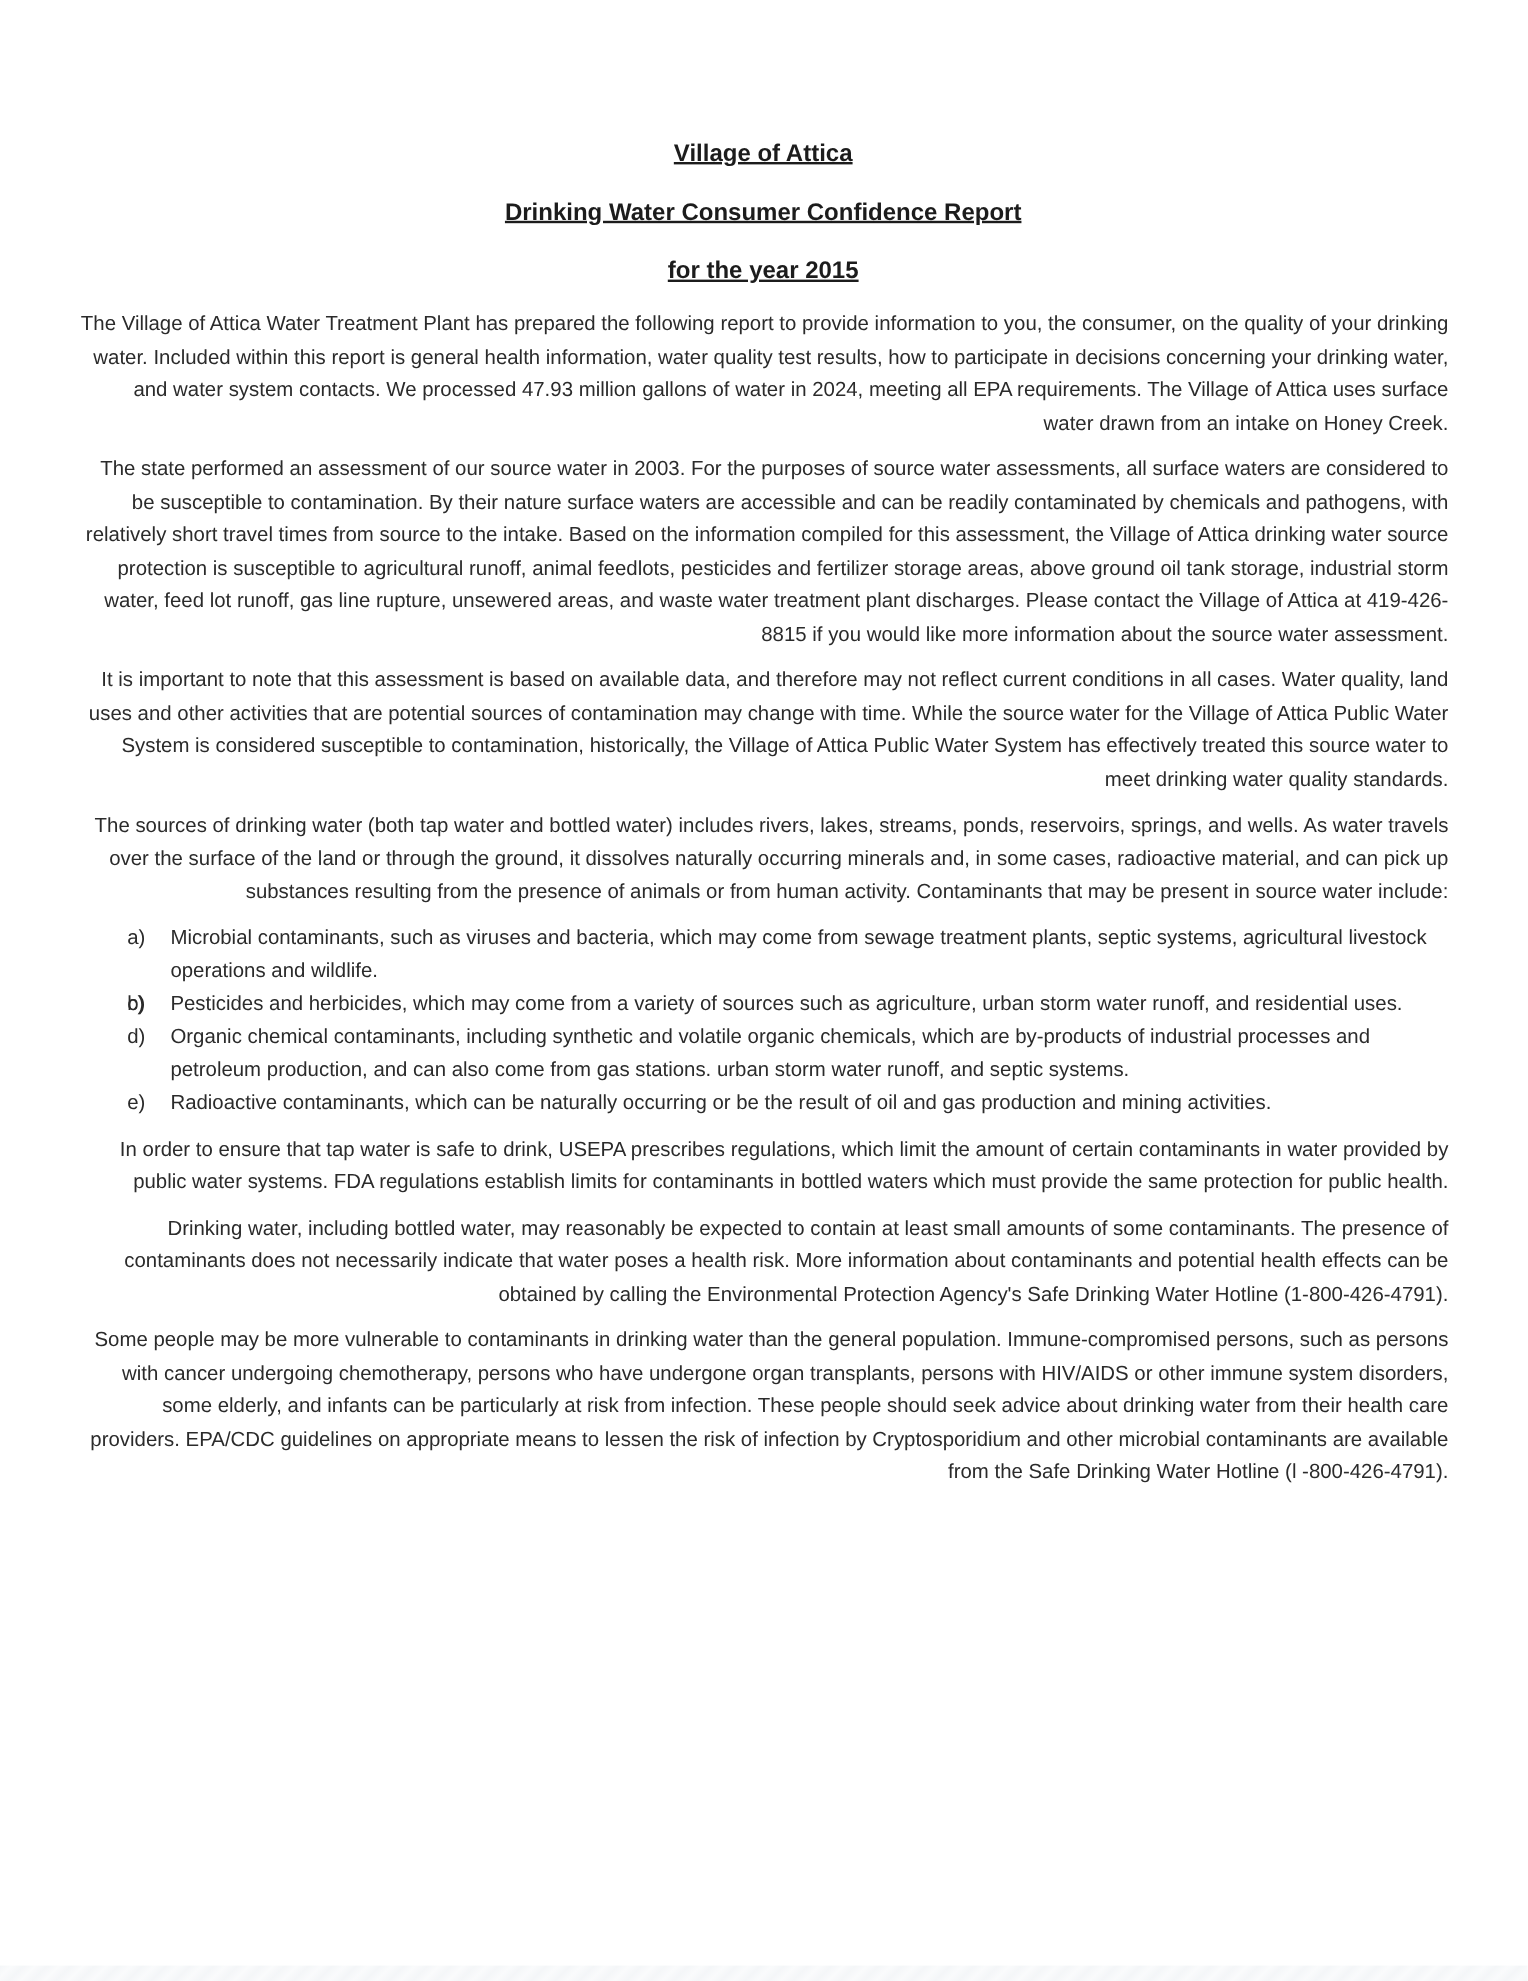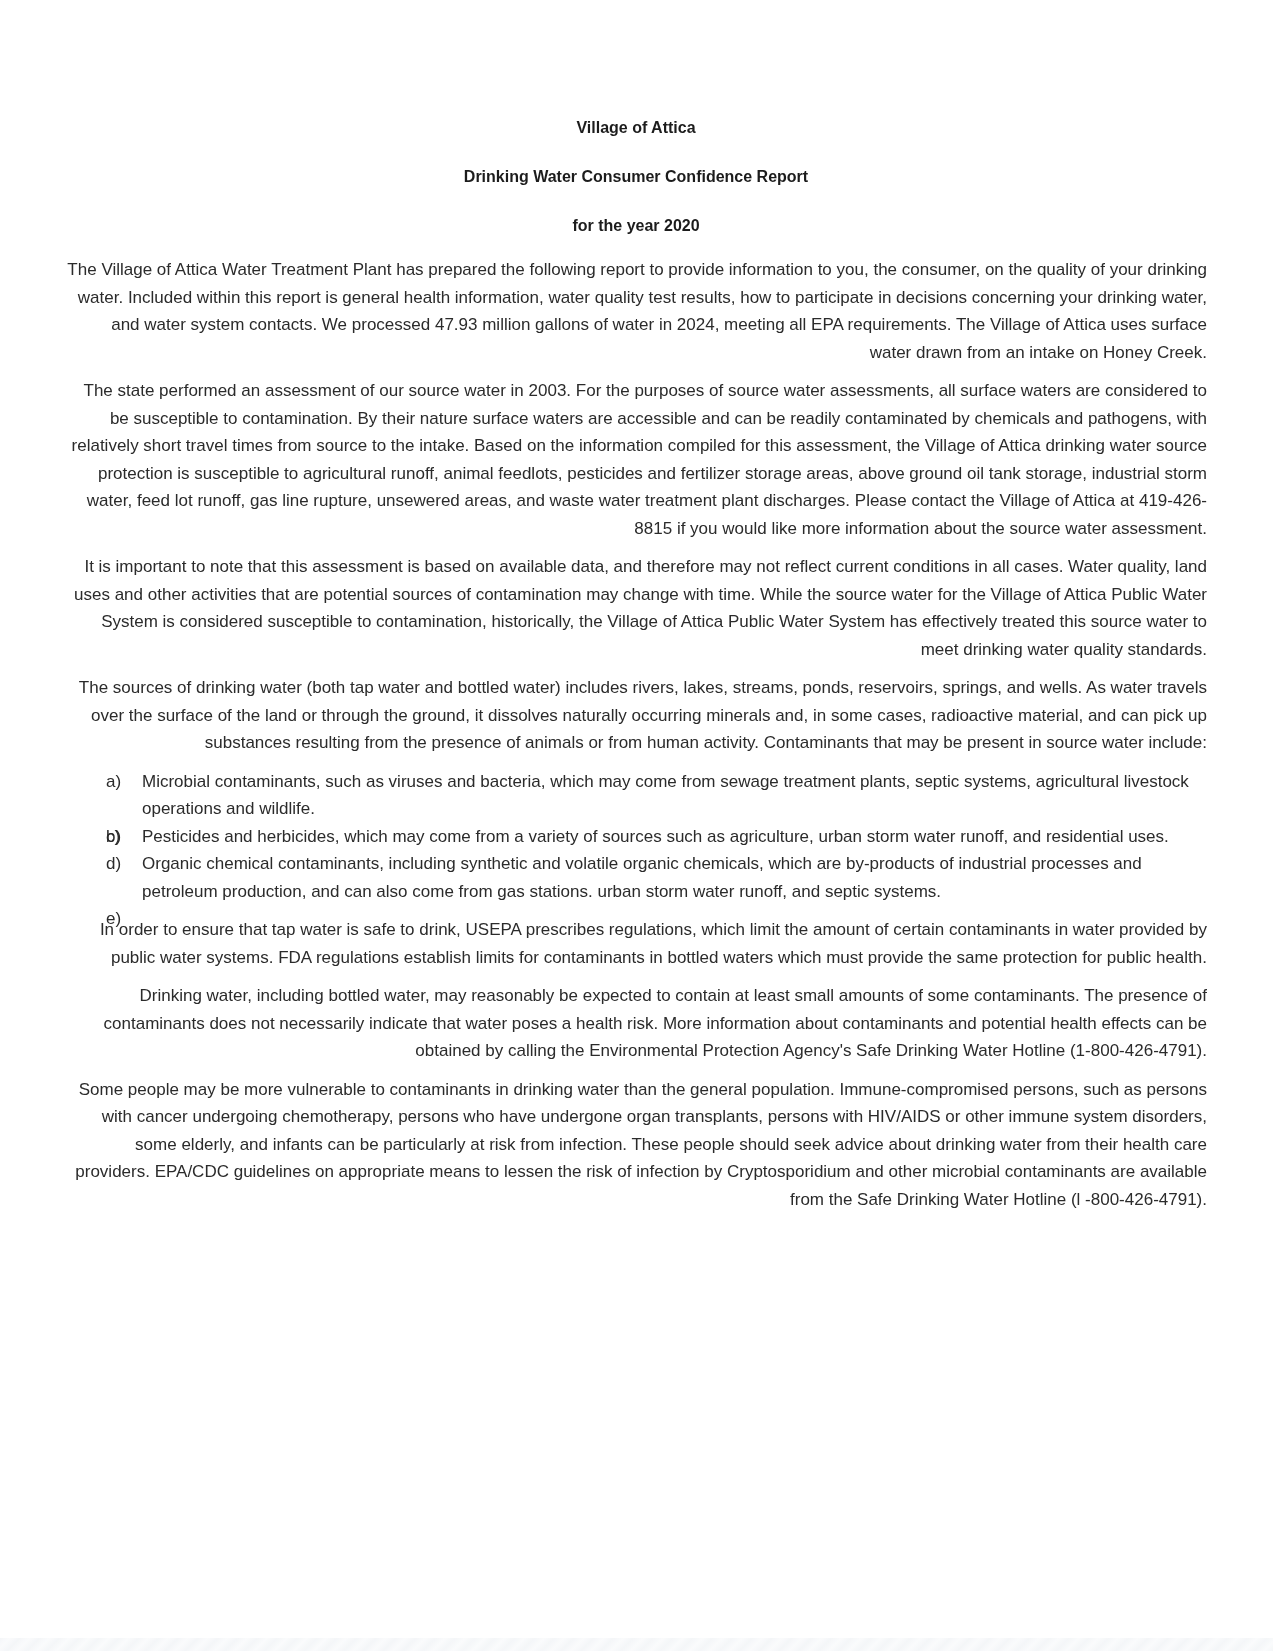--- a/index.html
+++ b/index.html
@@ -12,26 +12,27 @@
     font-family: "Liberation Sans", sans-serif;
     color: #2b2b2b;
   }
   .doc {
     position: absolute;
     top: 0; left: 0;
     width: 1273px;
     padding: 114px 66px 0 65px;
   }
   .doc-heading {
-    font-size: 16px;
+    font-size: 20px;
     font-weight: 700;
     line-height: 28px;
     text-align: center;
     color: #1c1c1c;
     margin-bottom: 21px;
+    text-decoration: underline;
   }
   .doc-heading.year { margin-bottom: 16px; }
   .body-para {
     font-size: 17px;
     line-height: 27.5px;
     margin-top: 11px;
     margin-bottom: 0;
     text-align: right;
     color: #2b2b2b;
   }
@@ -64,21 +65,21 @@
 </style>
 </head>
 <body>
 
 <div class="doc">
 
   <div class="doc-heading">Village of Attica</div>
 
   <div class="doc-heading">Drinking Water Consumer Confidence Report</div>
 
-  <div class="doc-heading year">for the year 2020</div>
+  <div class="doc-heading year">for the year 2015</div>
 
   <p class="body-para">The Village of Attica Water Treatment Plant has prepared the following report to provide information to you, the consumer, on the quality of your drinking water. Included within this report is general health information, water quality test results, how to participate in decisions concerning your drinking water, and water system contacts. We processed 47.93 million gallons of water in 2024, meeting all EPA requirements. The Village of Attica uses surface water drawn from an intake on Honey Creek.</p>
 
   <p class="body-para">The state performed an assessment of our source water in 2003. For the purposes of source water assessments, all surface waters are considered to be susceptible to contamination. By their nature surface waters are accessible and can be readily contaminated by chemicals and pathogens, with relatively short travel times from source to the intake. Based on the information compiled for this assessment, the Village of Attica drinking water source protection is susceptible to agricultural runoff, animal feedlots, pesticides and fertilizer storage areas, above ground oil tank storage, industrial storm water, feed lot runoff, gas line rupture, unsewered areas, and waste water treatment plant discharges. Please contact the Village of Attica at 419-426-8815 if you would like more information about the source water assessment.</p>
 
   <p class="body-para">It is important to note that this assessment is based on available data, and therefore may not reflect current conditions in all cases. Water quality, land uses and other activities that are potential sources of contamination may change with time. While the source water for the Village of Attica Public Water System is considered susceptible to contamination, historically, the Village of Attica Public Water System has effectively treated this source water to meet drinking water quality standards.</p>
 
   <p class="body-para">The sources of drinking water (both tap water and bottled water) includes rivers, lakes, streams, ponds, reservoirs, springs, and wells. As water travels over the surface of the land or through the ground, it dissolves naturally occurring minerals and, in some cases, radioactive material, and can pick up substances resulting from the presence of animals or from human activity. Contaminants that may be present in source water include:</p>
 
   <div class="contaminant-list">
@@ -97,20 +98,21 @@
       <span class="li-text">Pesticides and herbicides, which may come from a variety of sources such as agriculture, urban storm water runoff, and residential uses.</span>
     </div>
 
     <div class="list-item">
       <span class="marker">d)</span>
       <span class="li-text">Organic chemical contaminants, including synthetic and volatile organic chemicals, which are by-products of industrial processes and petroleum production, and can also come from gas stations. urban storm water runoff, and septic systems.</span>
     </div>
 
     <div class="list-item">
       <span class="marker">e)</span>
+      <span class="li-text">Radioactive contaminants, which can be naturally occurring or be the result of oil and gas production and mining activities.</span>
     </div>
 
   </div>
 
   <p class="body-para">In order to ensure that tap water is safe to drink, USEPA prescribes regulations, which limit the amount of certain contaminants in water provided by public water systems. FDA regulations establish limits for contaminants in bottled waters which must provide the same protection for public health.</p>
 
   <p class="body-para">Drinking water, including bottled water, may reasonably be expected to contain at least small amounts of some contaminants. The presence of contaminants does not necessarily indicate that water poses a health risk. More information about contaminants and potential health effects can be obtained by calling the Environmental Protection Agency's Safe Drinking Water Hotline (1-800-426-4791).</p>
 
   <p class="body-para">Some people may be more vulnerable to contaminants in drinking water than the general population. Immune-compromised persons, such as persons with cancer undergoing chemotherapy, persons who have undergone organ transplants, persons with HIV/AIDS or other immune system disorders, some elderly, and infants can be particularly at risk from infection. These people should seek advice about drinking water from their health care providers. EPA/CDC guidelines on appropriate means to lessen the risk of infection by Cryptosporidium and other microbial contaminants are available from the Safe Drinking Water Hotline (l -800-426-4791).</p>
 

